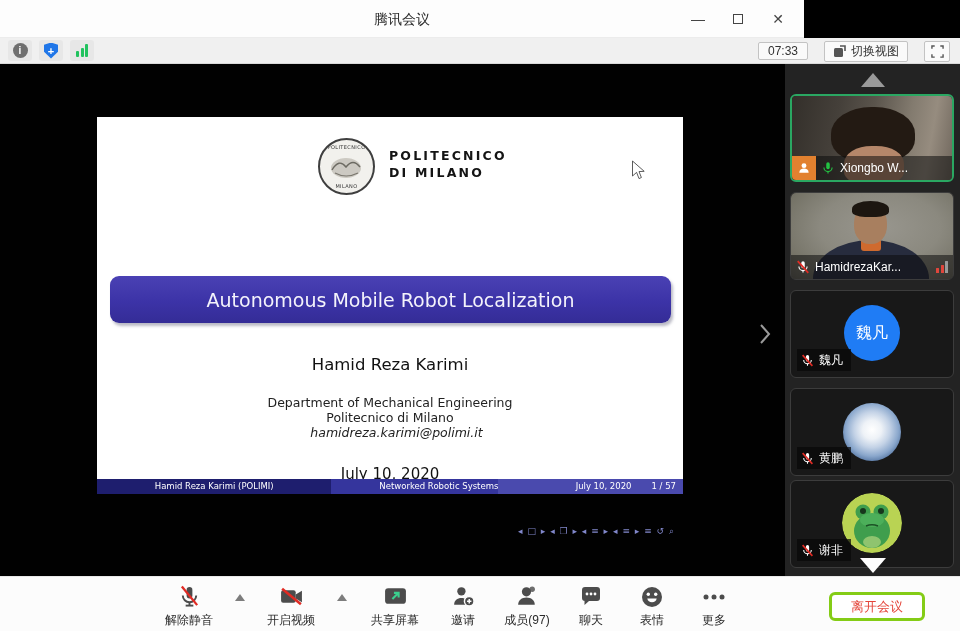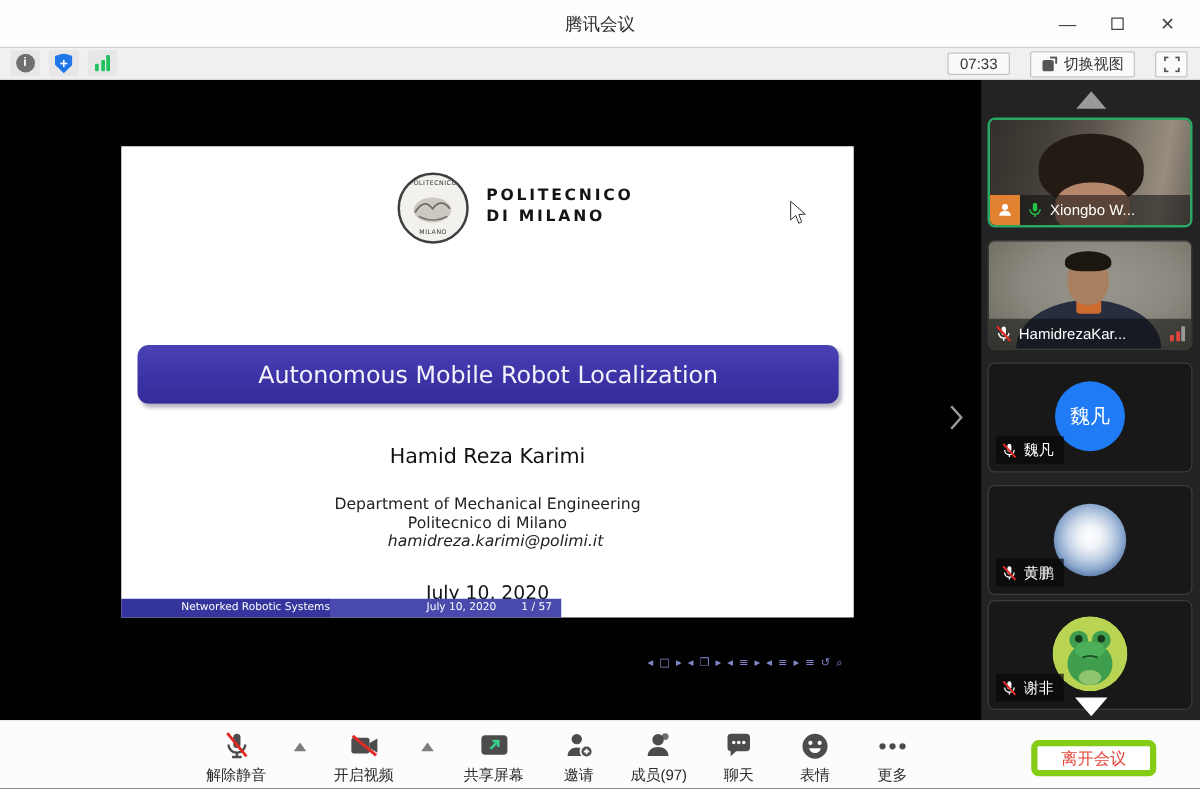--- a/index.html
+++ b/index.html
@@ -3,21 +3,21 @@
 <meta charset="utf-8">
 <style>
   * { box-sizing: border-box; }
   html,body { margin:0; padding:0; }
   body {
     width:960px; height:631px; position:relative; overflow:hidden;
     background:#000; font-family:"Liberation Sans", sans-serif;
     -webkit-font-smoothing:antialiased;
   }
   
-  .titlebar { position:absolute; left:0; top:0; width:960px; height:38px; background:#fdfdfd; border-bottom:1px solid #ececec; }
+  .titlebar { position:absolute; left:0; top:0; width:804px; height:38px; background:#fdfdfd; border-bottom:1px solid #ececec; }
   .titlebar .title { position:absolute; left:0; right:0; top:0; height:38px; line-height:38px; text-align:center; font-size:14px; color:#2b2b2b; }
   .win-controls { position:absolute; right:6px; top:0; height:38px; display:flex; align-items:center; }
   .win-btn { width:40px; height:38px; display:flex; align-items:center; justify-content:center; color:#444; font-size:14px; cursor:default; }
   .win-max-glyph { width:10px; height:10px; border:1.4px solid #444; }
   
   .statusbar { position:absolute; left:0; top:38px; width:960px; height:26px; background:#f0f0f0; border-bottom:1px solid #dadada; }
   .status-left { position:absolute; left:8px; top:2px; display:flex; gap:7px; }
   .chip { width:24px; height:21px; background:#e7e7e7; border-radius:3px; display:flex; align-items:center; justify-content:center; }
   .info-circle { width:15px; height:15px; border-radius:50%; background:#6f6f6f; color:#fff; font-size:10px; font-weight:bold; display:flex; align-items:center; justify-content:center; }
   .shield { width:14px; height:16px; background:#1f76e8; clip-path:polygon(50% 0,100% 14%,100% 58%,50% 100%,0 58%,0 14%); color:#fff; font-size:11px; font-weight:bold; display:flex; align-items:center; justify-content:center; }
@@ -77,21 +77,21 @@
   .net-bad { margin-left:auto; margin-right:5px; display:flex; align-items:flex-end; gap:1.5px; height:12px; flex:none; }
   .net-bad i { display:block; width:3px; border-radius:.5px; }
   
   .bottombar { position:absolute; left:0; top:576px; width:960px; height:55px; background:#fcfcfc; border-top:1px solid #e9e9e9; }
   .tools { position:absolute; left:152px; top:7px; display:flex; align-items:flex-start; }
   .tool { display:flex; flex-direction:column; align-items:center; gap:3px; }
   .tool .icon { height:25px; display:flex; align-items:center; justify-content:center; }
   .tool .lbl { font-size:12px; color:#2b2b2b; white-space:nowrap; }
   .caret { width:0; height:0; border-left:5px solid transparent; border-right:5px solid transparent; border-bottom:7px solid #7d7d7d; margin:10px 9px 0 9px; }
   .w74 { width:74px; } .w78 { width:78px; } .w58 { width:58px; } .w70 { width:70px; } .w64 { width:64px; }
-  .leave-btn { position:absolute; right:35px; top:15px; height:29px; padding:0 19px; border:5px solid #84cc16; border-radius:6px; background:#ffffff; color:#e4453a; font-size:13px; display:flex; align-items:center; }
+  .leave-btn { position:absolute; right:35px; top:15px; height:29px; padding:0 19px; border:3px solid #84cc16; border-radius:6px; background:#ffffff; color:#e4453a; font-size:13px; display:flex; align-items:center; }
 </style>
 </head>
 <body>
 
 <div class="titlebar">
   <div class="title">腾讯会议</div>
   <div class="win-controls">
     <div class="win-btn">—</div>
     <div class="win-btn">
         <span class="win-max-glyph"></span>
@@ -161,20 +161,21 @@
       <div>Department of Mechanical Engineering</div>
       <div>Politecnico di Milano</div>
       <div class="email">hamidreza.karimi@polimi.it</div>
     </div>
 
     <div class="slide-date">July 10, 2020</div>
 
     <div class="navsyms">◂ □ ▸  ◂ ❐ ▸  ◂ ≡ ▸  ◂ ≡ ▸  ≡  ↺ ⌕</div>
 
     <div class="footline">
+      <div class="seg seg1">Hamid Reza Karimi   (POLIMI)</div>
       <div class="seg seg2">Networked Robotic Systems</div>
       <div class="seg seg3">
         <span>July 10, 2020</span>
         <span>1 / 57</span>
       </div>
     </div>
   </div>
 
   <svg class="chevron-next" width="14" height="24" viewBox="0 0 14 24">
     <polyline points="3,3 11,12 3,21" fill="none" stroke="#9a9a9a" stroke-width="2"></polyline>

